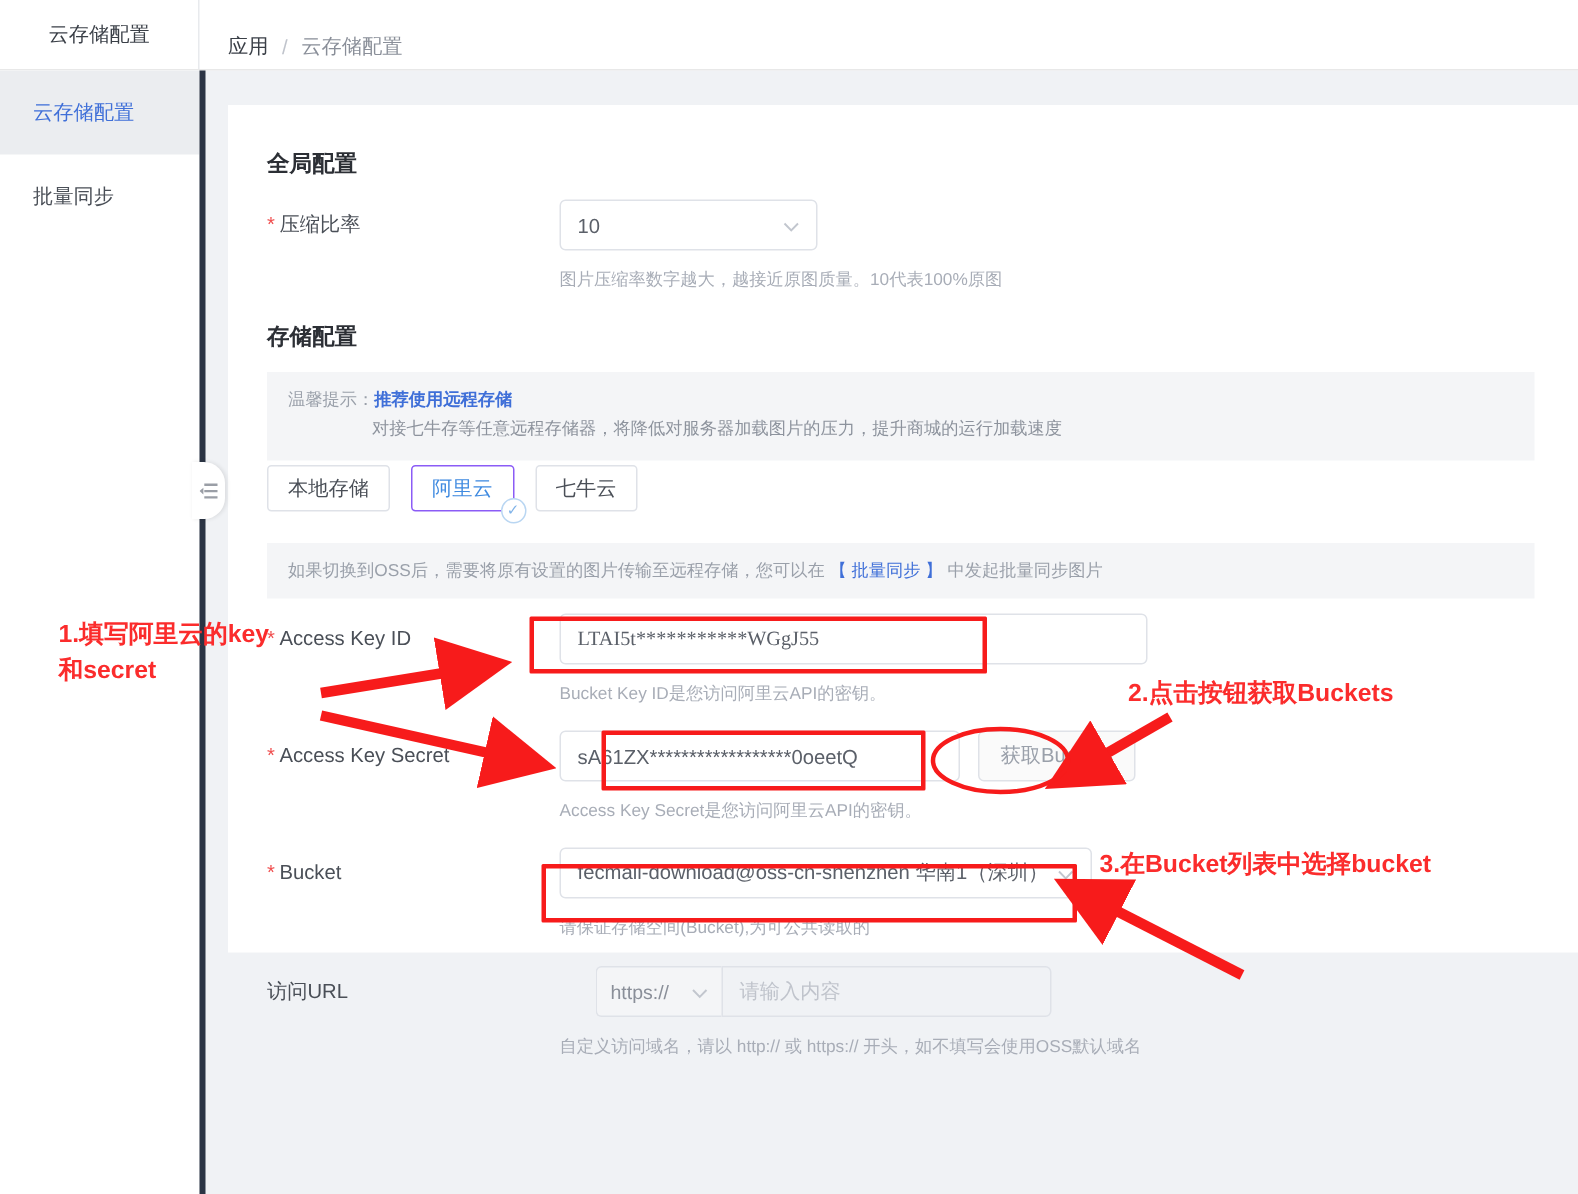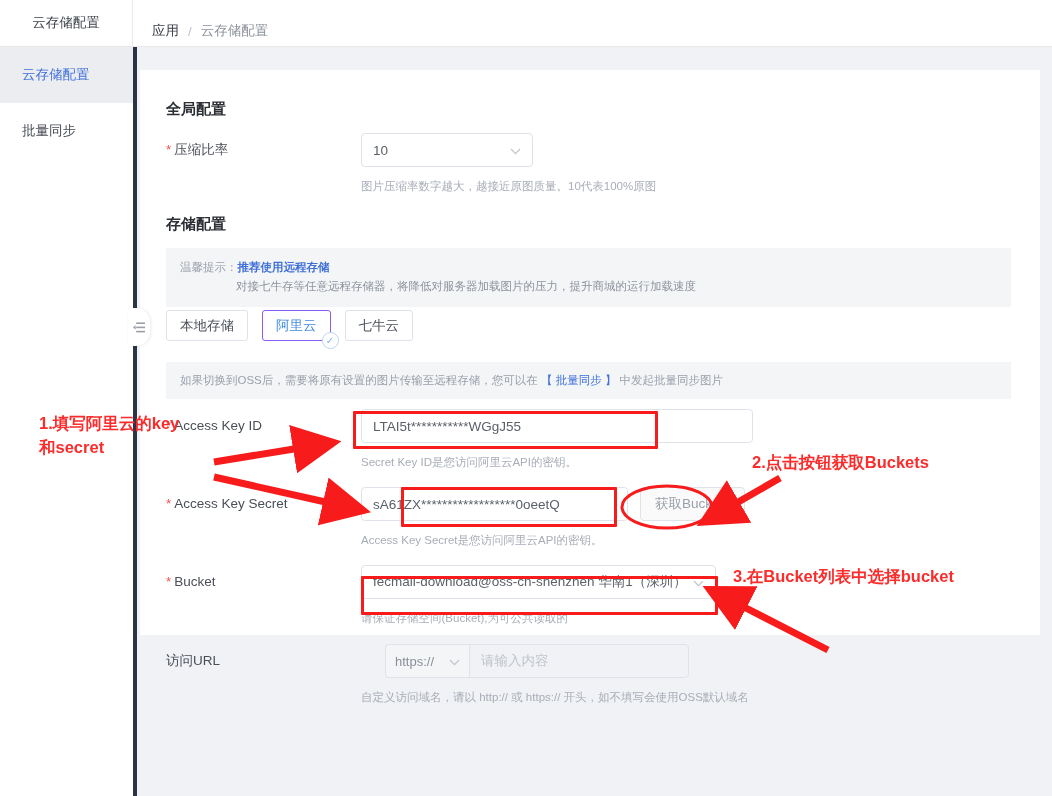--- a/index.html
+++ b/index.html
@@ -72,21 +72,21 @@
     border-radius: 0 14px 14px 0;
     box-shadow: 1px 0 3px rgba(0,0,0,.09);
     display: flex; align-items: center; justify-content: center;
     cursor: pointer;
     z-index: 6;
   }
   .collapse-handle svg { display: block; }
 
   
   .content {
-    position: absolute; left: 140px; top: 70px;
+    position: absolute; left: 152px; top: 70px;
     width: 900px; height: 565px;
     background: #ffffff;
   }
 
   .section-title {
     font-size: 15px; font-weight: bold; color: #2c2f35;
     margin: 0;
   }
 
   .form-row { display: flex; align-items: flex-start; }
@@ -306,24 +306,24 @@
       <span>如果切换到OSS后，需要将原有设置的图片传输至远程存储，您可以在</span>
       <span class="tip-link">【 批量同步 】</span>
       <span>中发起批量同步图片</span>
     </div>
 
     <div class="form-row" style="position:absolute; left:26px; top:339px;">
       <div class="form-label">
         <span class="req">*</span><span>Access Key ID</span>
       </div>
       <div class="field-col">
-        <div class="inp" style="width:392px;">
+        <div class="inp" style="width:392px;font-family:Liberation Serif, serif;">
           <span>LTAI5t***********WGgJ55</span>
         </div>
-        <div class="helper">Secret Key ID是您访问阿里云API的密钥。</div>
+        <div class="helper">Bucket Key ID是您访问阿里云API的密钥。</div>
       </div>
     </div>
 
     <div class="form-row" style="position:absolute; left:26px; top:417px;">
       <div class="form-label">
         <span class="req">*</span><span>Access Key Secret</span>
       </div>
       <div class="field-col">
         <div style="display:flex; align-items:center;">
           <div class="inp" style="width:267px;">

